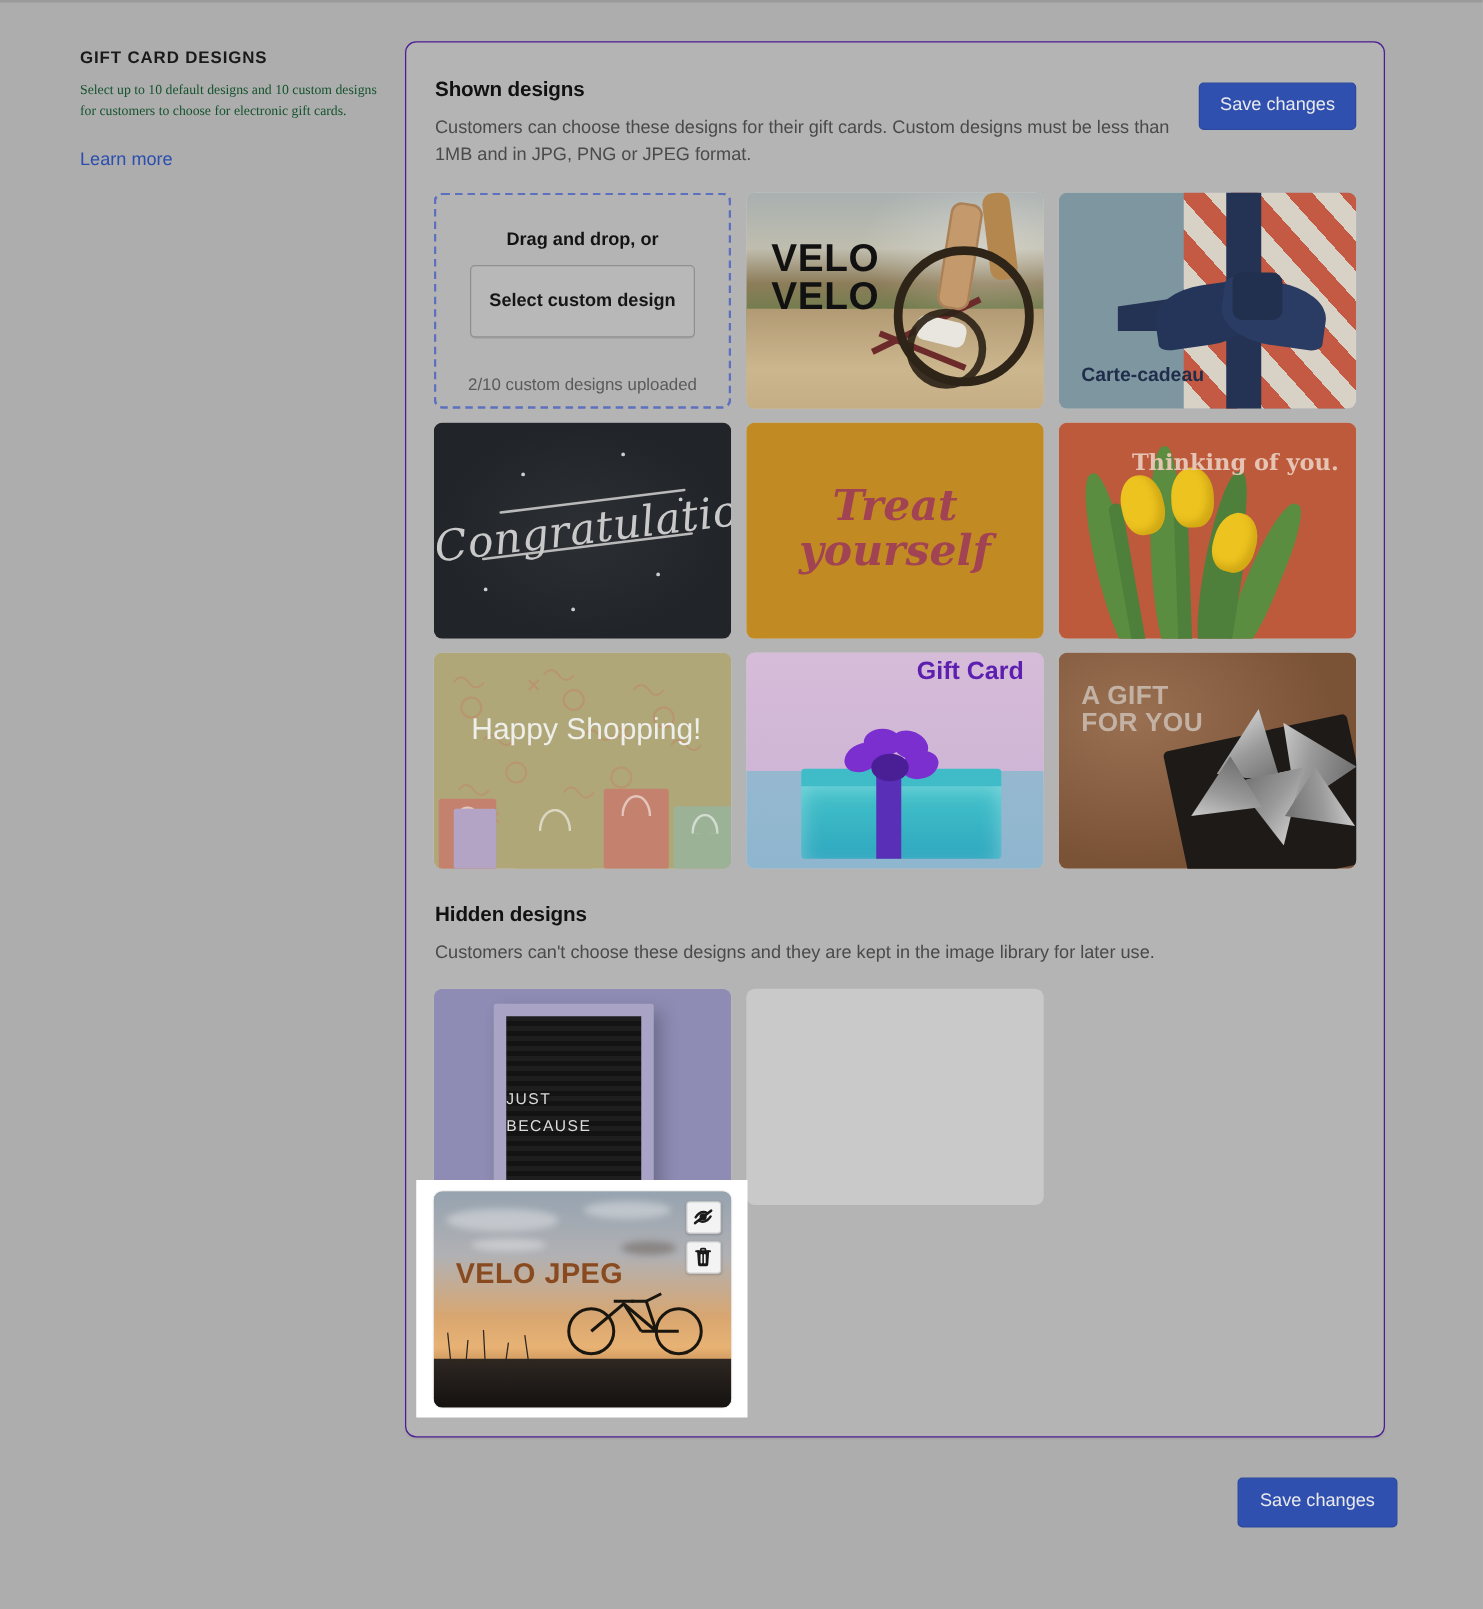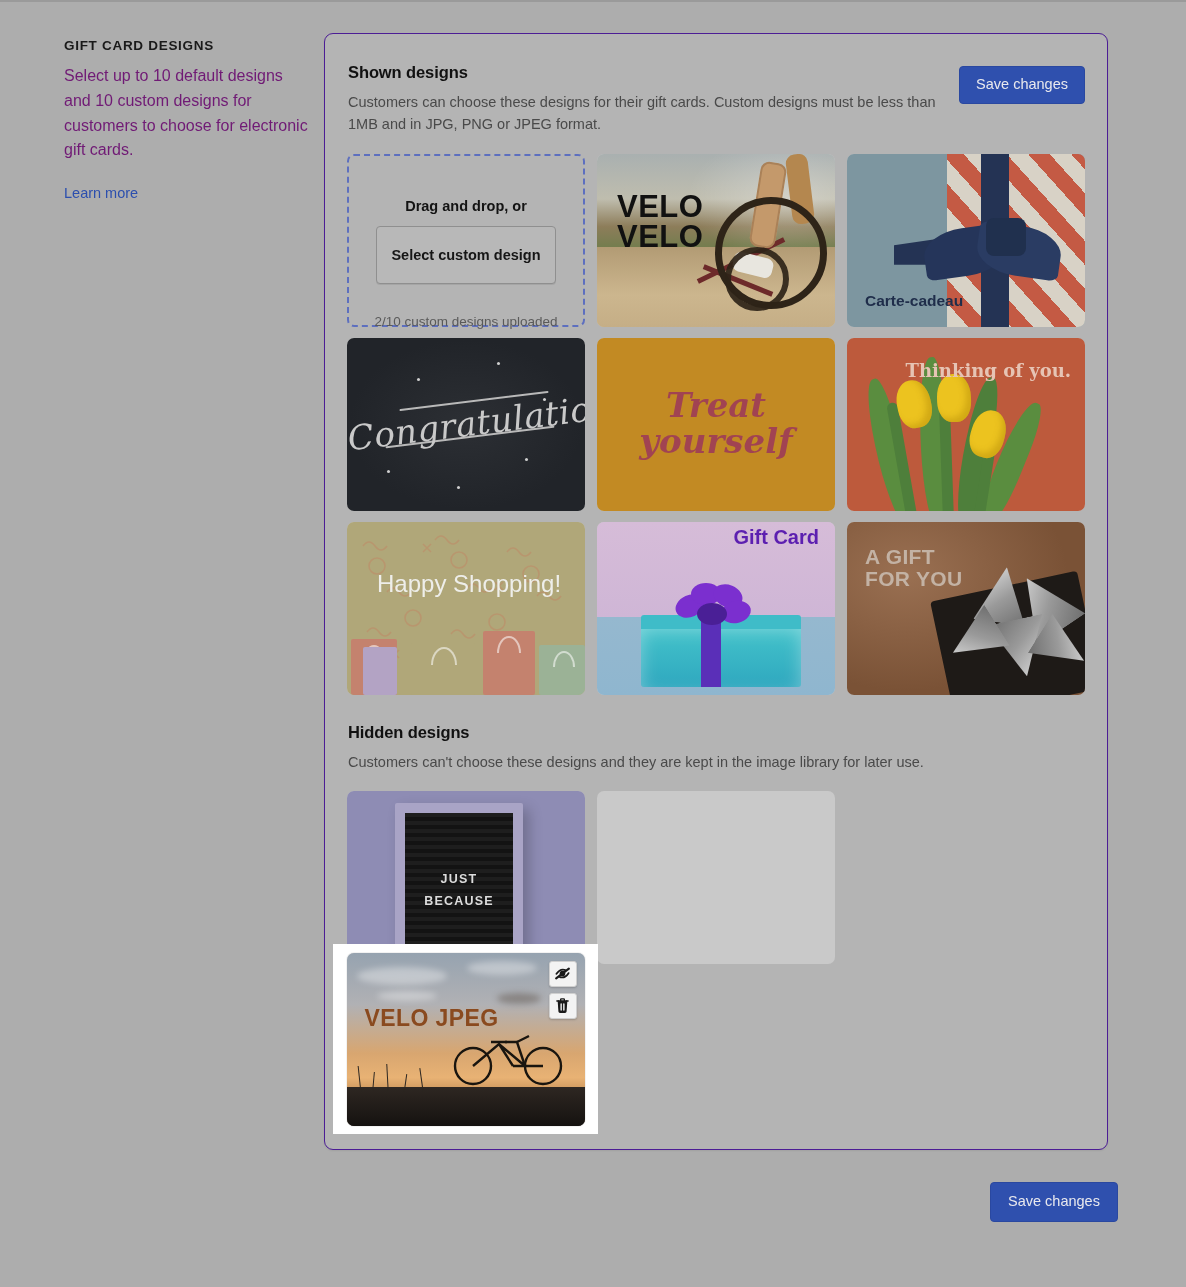--- a/index.html
+++ b/index.html
@@ -13,21 +13,21 @@
   body { border-top: 2px solid #9a9a9a; overflow: hidden; position: relative; }
 
   .page { position: relative; width: 1186px; height: 1285px; }
 
   
   .sidebar { position: absolute; left: 64px; top: 36px; width: 245px; }
   .sidebar-title {
     font-size: 13.5px; font-weight: 700; letter-spacing: .7px;
     color: #1a1a1a; text-transform: uppercase; margin-bottom: 11px;
   }
-  .sidebar-desc { font-size: 16px; line-height: 1.55; color: #701a75; }
+  .sidebar-desc { font-size: 11px; line-height: 1.55; color: #14532d; font-family: Liberation Serif, serif; }
   .sidebar-link {
     display: inline-block; margin-top: 22px;
     font-size: 14.5px; color: #2c4fae; text-decoration: none; cursor: pointer;
   }
 
   
   .card {
     position: absolute; left: 324px; top: 31px;
     width: 784px; height: 1117px;
     background: #b4b4b4;
@@ -67,21 +67,21 @@
     background: #c9c9c9;
   }
 
   
   .dropzone {
     width: 238px; height: 173px;
     border: 2px dashed #5d6fbf; border-radius: 7px;
     display: flex; flex-direction: column; align-items: center;
     justify-content: flex-start; cursor: pointer; background: transparent;
   }
-  .dz-title { font-size: 14.5px; font-weight: 700; color: #131313; margin-top: 42px; }
+  .dz-title { font-size: 14.5px; font-weight: 700; color: #131313; margin-top: 28px; }
   .dz-btn {
     margin-top: 12px; background: #b8b8b8; border: 1px solid #8f8f8f;
     border-radius: 4px; padding: 20px 14px; font-size: 14.5px; font-weight: 700;
     color: #161616; font-family: "Liberation Sans", sans-serif; cursor: pointer;
     box-shadow: 0 1px 0 rgba(0,0,0,.08);
   }
   .dz-count { margin-top: 30px; font-size: 13.5px; color: #5a5a5a; }
 
   
   .art { position: absolute; inset: 0; }
@@ -189,23 +189,23 @@
       clip-path: polygon(50% 0,100% 100%,0 100%); }
   .silver .text { left:18px; top:24px; color:#c3b2a4; font-size:21px; line-height:1.06;
       font-family:"Liberation Sans",sans-serif; font-weight:700; letter-spacing:.3px; }
 
   
   .letter { background:#8e8cb4; }
   .letter .frame { position:absolute; left:48px; top:12px; width:128px; height:160px;
       background:#a9a4c6; border-radius:2px; box-shadow: 6px 6px 14px rgba(0,0,0,.22); }
   .letter .board { position:absolute; left:58px; top:22px; width:108px; height:140px;
       background: repeating-linear-gradient(180deg,#1e1e1e 0 4px,#131313 4px 8px); }
-  .letter .text { left:58px; top:78px; width:108px; text-align:center; color:#dcdcdc;
+  .letter .text { left:58px; top:78px; width:108px; color:#dcdcdc;
       font-size:12.5px; line-height:1.75; font-family:"Liberation Sans",sans-serif;
-      letter-spacing:1.2px; font-weight:700; }
+      letter-spacing:1.2px; font-weight:400; }
 
   
   .thanks { background:#4c8b6a; }
   .thanks .text { left:0; right:0; top:50%; transform:translateY(-50%);
       text-align:center; color:#cfdce6; font-size:30px; letter-spacing:.5px;
       font-family:"Liberation Sans",sans-serif; font-weight:700;
       text-shadow: 3px 4px 0 #2c3f7a; }
 
   
   .presents { background:#4e6b52; position:relative; overflow:hidden; }

